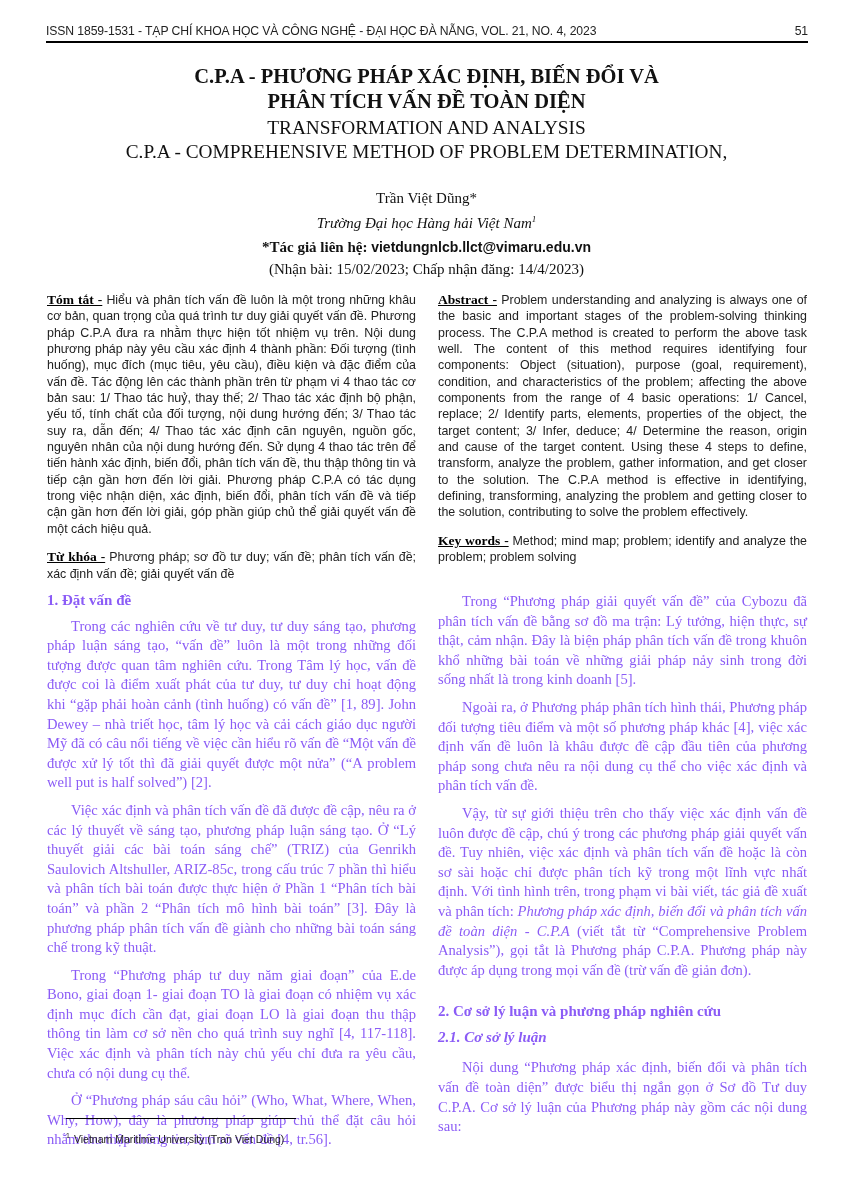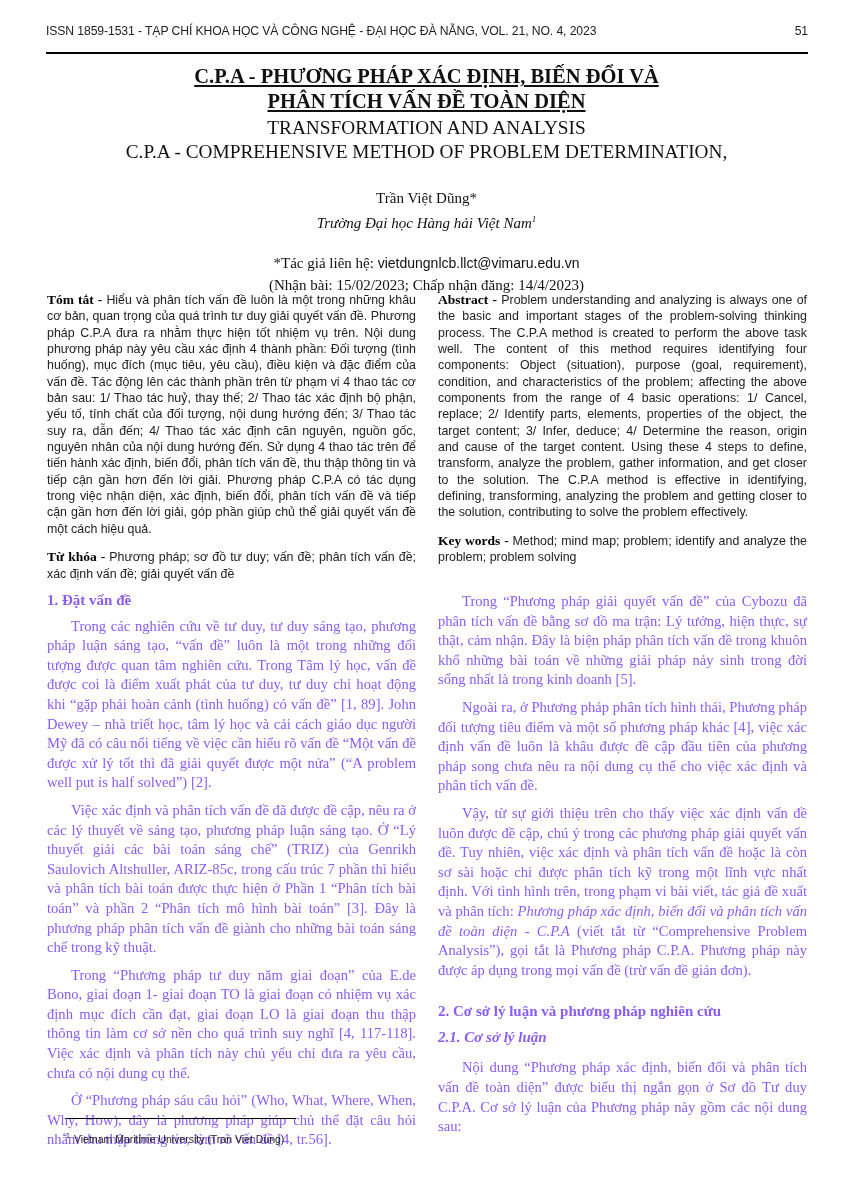--- a/index.html
+++ b/index.html
@@ -1,38 +1,38 @@
 <!DOCTYPE html>
 <html><head>
 <meta charset="utf-8">
 <style>
   html, body { margin: 0; padding: 0; background: #ffffff; }
   body { width: 853px; height: 1190px; position: relative; overflow: hidden; color: #111; }
   .running-head {
     position: absolute; left: 46px; top: 22px; width: 762px; height: 16px;
     font-family: "Liberation Sans", sans-serif; font-size: 12.2px; color: #222;
     display: flex; justify-content: space-between; align-items: flex-end;
-    border-bottom: 2.5px solid #000; padding-bottom: 14px; letter-spacing: -0.1px;
+    border-bottom: 2.5px solid #000; padding-bottom: 3px; letter-spacing: -0.1px;
   }
   .titles { position: absolute; left: 40px; top: 64px; width: 773px; text-align: center; font-family: "Liberation Serif", serif; }
-  .title-vi { font-weight: bold; font-size: 20.5px; line-height: 25px; margin: 0; text-decoration: underline; }
+  .title-vi { font-weight: bold; font-size: 20.5px; line-height: 25px; margin: 0; }
   .title-en { font-size: 19.3px; line-height: 24px; margin: 2px 0 0 0; font-weight: normal; }
   .authorblock { position: absolute; left: 40px; top: 188px; width: 773px; text-align: center; font-family: "Liberation Serif", serif; font-size: 15px; }
   .author { font-weight: normal; line-height: 20px; }
   .affil { font-style: italic; line-height: 22px; }
   .affil sup { font-size: 9px; }
-  .contact { line-height: 22px; margin-top: 18px; }
+  .contact { line-height: 22px; margin-top: 2px; font-weight: bold; }
   .contact .email { font-family: "Liberation Sans", sans-serif; font-size: 14px; }
   .dates { line-height: 22px; }
 
   .col { position: absolute; width: 369px; font-family: "Liberation Sans", sans-serif; }
   .col-left { left: 47px; }
   .col-right { left: 438px; }
   .abs { font-size: 12.4px; line-height: 16.35px; text-align: justify; color: #222; }
-  .abs b.lab { font-family: "Liberation Serif", serif; font-size: 13.5px; color: #000; }
+  .abs b.lab { font-family: "Liberation Serif", serif; font-size: 13.5px; color: #000; text-decoration: underline; }
   .kw { margin-top: 12px; }
 
   .body-text { font-family: "Liberation Serif", serif; font-size: 14.6px; line-height: 19.6px; text-align: justify; color: #8b5cf6; }
   .body-text p { margin: 0 0 8px 0; text-indent: 24px; }
   h2.sec { font-family: "Liberation Serif", serif; font-size: 15px; font-weight: bold; margin: 0 0 6px 0; }
   h3.subsec { font-family: "Liberation Serif", serif; font-size: 15px; font-weight: bold; font-style: italic; margin: 0 0 11px 0; }
 
   .footrule { position: absolute; left: 66px; top: 1118px; width: 230px; border-top: 1.5px solid #000; }
   .footnote { position: absolute; left: 66px; top: 1132px; font-family: "Liberation Sans", sans-serif; font-size: 10.5px; color: #222; }
   .footnote sup { font-size: 7px; margin-right: 4px; }

